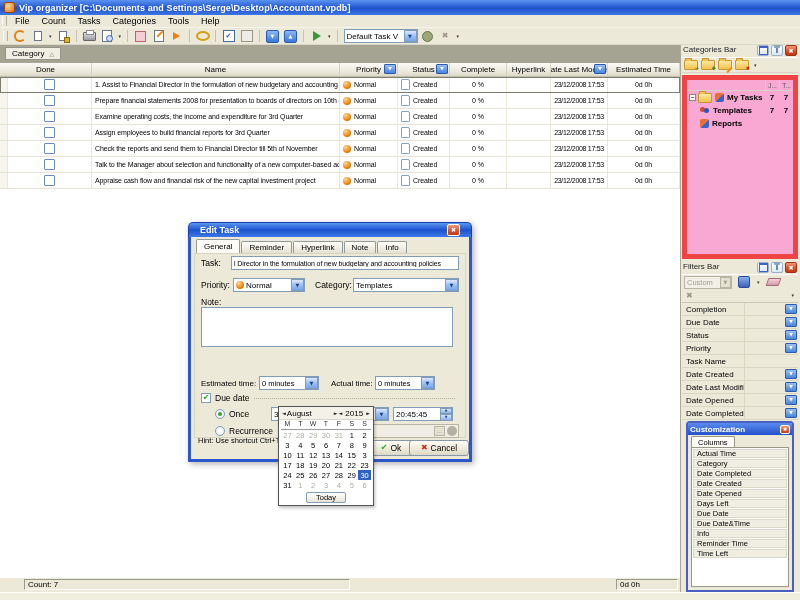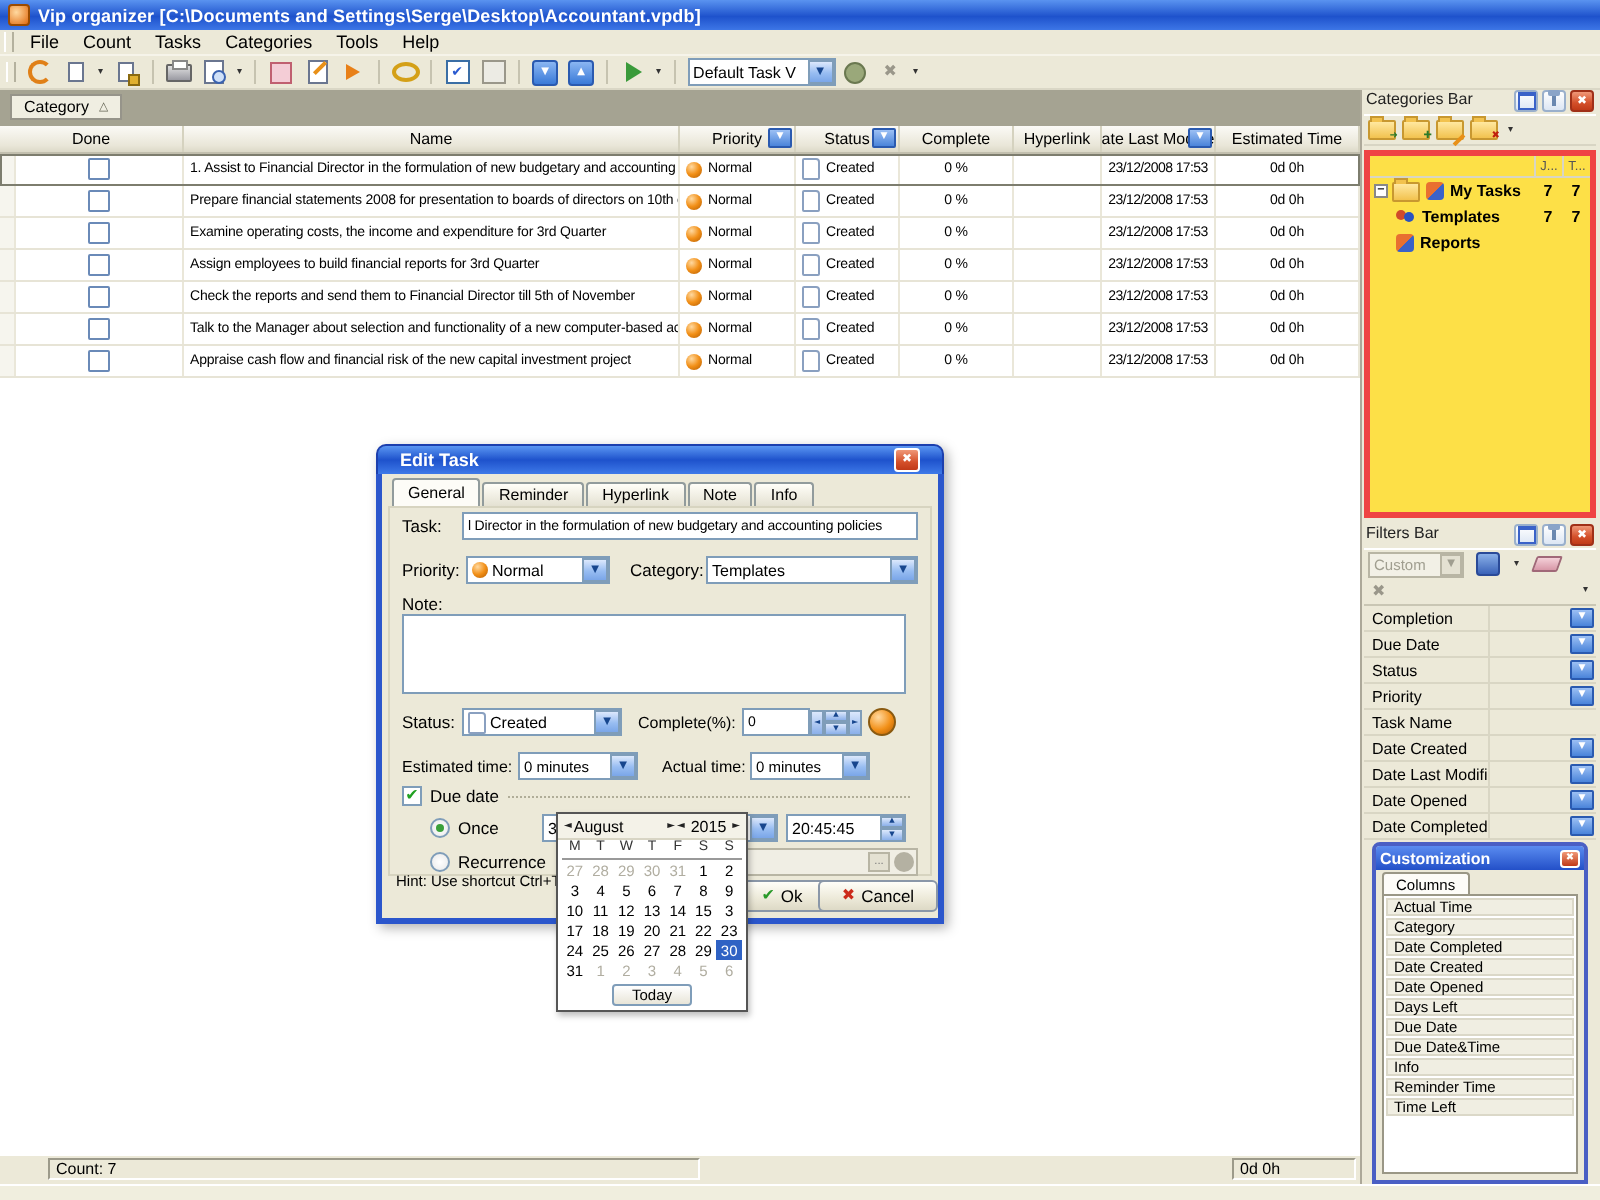--- a/index.html
+++ b/index.html
@@ -81,21 +81,21 @@
   .ic-pin::before{content:"";position:absolute;left:-2px;top:-3px;width:6px;height:3px;background:#8aa4c8;border-radius:1px}
   .cat-panel{position:relative;height:214px}
   .cat-toolbar{height:16px;display:flex;align-items:center;gap:3px;padding:1px 2px;border-top:1px solid #fff;border-bottom:1px solid #d8d5c4;box-sizing:border-box}
   .cfold{width:12px;height:8px;background:linear-gradient(#ffe8a0,#f2c24e);border:1px solid #c89830;border-radius:1px;position:relative}
   .cfold::before{content:"";position:absolute;left:0;top:-3px;width:5px;height:2px;background:#f2c24e;border:1px solid #c89830;border-bottom:0}
   .cfold.mark-new::after,.cfold.mark-sub::after,.cfold.mark-edit::after,.cfold.mark-del::after{position:absolute;right:-2px;bottom:-2px;font-size:6px;font-family:"DejaVu Sans"}
   .cfold.mark-new::after{content:"➜";color:#2a7a2a;font-size:5px}
   .cfold.mark-sub::after{content:"✚";color:#2a7a2a;font-size:5px}
   .cfold.mark-edit::after{content:"";width:7px;height:2px;background:#e89018;transform:rotate(-45deg)}
   .cfold.mark-del::after{content:"✖";color:#c02010;font-size:5px}
-  .cat-body{position:absolute;left:0;right:0;top:30px;bottom:0;background:#fde047;border:3px solid #ef4444;box-sizing:border-box}
+  .cat-body{position:absolute;left:0;right:0;top:30px;bottom:0;background:#f9a8d4;border:5px solid #ef4444;box-sizing:border-box}
   .cat-cols{height:10px;display:flex;justify-content:flex-end;border-bottom:1px solid #d8d5c4;font-size:6.5px;color:#555}
   .cat-col{width:14px;border-left:1px solid #d8d5c4;display:flex;align-items:center;justify-content:center;box-sizing:border-box}
   .tree-row{height:13px;display:flex;align-items:center;font-size:8px;font-weight:bold;padding-left:2px}
   .tree-row .nums{margin-left:auto;display:flex}
   .tree-row .n{width:14px;text-align:center}
   .exp{width:7px;height:7px;border:1px solid #888;background:#fff;display:flex;align-items:center;justify-content:center;font-size:5px;margin-right:2px;box-sizing:border-box}
   .indent{width:11px;flex:none}
   .cat-ico{width:9px;height:9px;border-radius:2px;background:linear-gradient(135deg,#e87030 50%,#3a62c8 50%);margin-right:3px;flex:none}
   .people-ico{width:10px;height:9px;position:relative;margin-right:3px;flex:none}
   .people-ico::before{content:"";position:absolute;left:0;top:1px;width:5px;height:5px;border-radius:50%;background:#d04a2a}
@@ -676,37 +676,20 @@
           <span>Templates</span>
           <span class="dd-btn glyph g-dd" style="margin-left:auto"></span>
         </span>
       </div>
 
       <div class="drow" style="top:60px;left:10px">
         <span class="dlabel">Note:</span>
       </div>
       <textarea class="dinput" style="position: absolute; top: 70px; left: 10px; width: 252px; height: 40px; resize: none;"></textarea>
 
-      <div class="drow" style="top:117px;left:10px;right:8px">
-        <span class="dlabel" style="width:30px">Status:</span>
-        <span class="combo" style="width:80px">
-          <span class="doc"></span>
-          <span>Created</span>
-          <span class="dd-btn glyph g-dd" style="margin-left:auto"></span>
-        </span>
-        <span class="dlabel" style="margin-left:8px;width:52px;font-size:8px">Complete(%):</span>
-        <input class="dinput" style="width: 34px;" value="0">
-        <span class="smallbtn glyph g-left"></span>
-        <span class="spin">
-            <span class="glyph g-up"></span>
-            <span class="glyph g-dd"></span>
-          </span>
-        <span class="smallbtn glyph g-right"></span>
-        <span class="orange-badge" style="margin-left:3px"></span>
-      </div>
 
       <div class="drow" style="top:139px;left:10px;right:10px">
         <span class="dlabel" style="width:58px;font-size:8px">Estimated time:</span>
         <span class="combo" style="width:60px;font-size:7.5px">
           <span>0 minutes</span>
           <span class="dd-btn glyph g-dd" style="margin-left:auto"></span>
         </span>
         <span class="dlabel" style="margin-left:12px;width:44px;font-size:8px">Actual time:</span>
         <span class="combo" style="width:60px;font-size:7.5px">
           <span>0 minutes</span>

